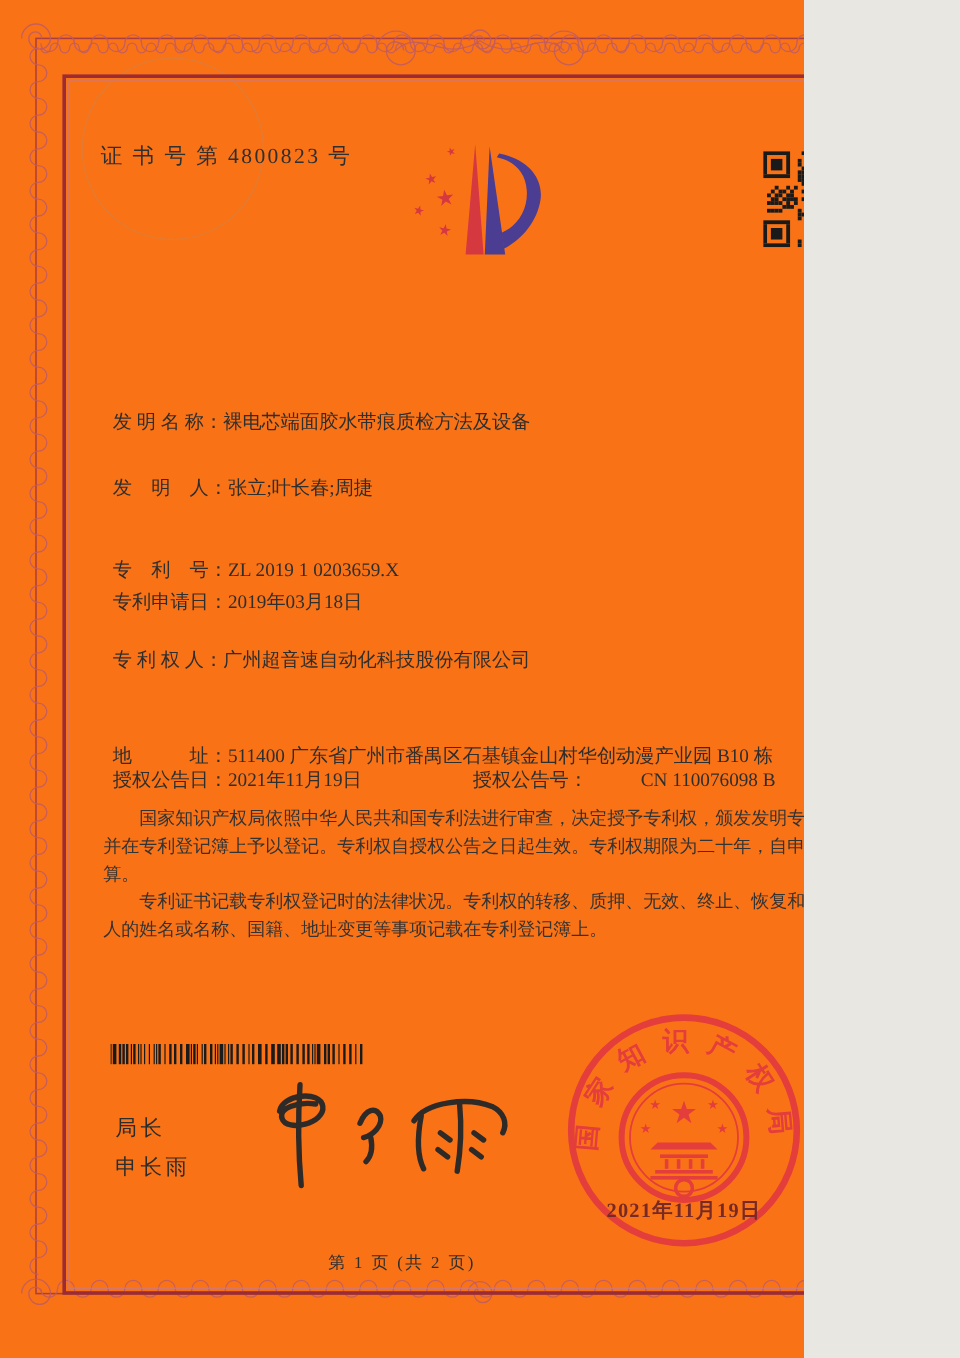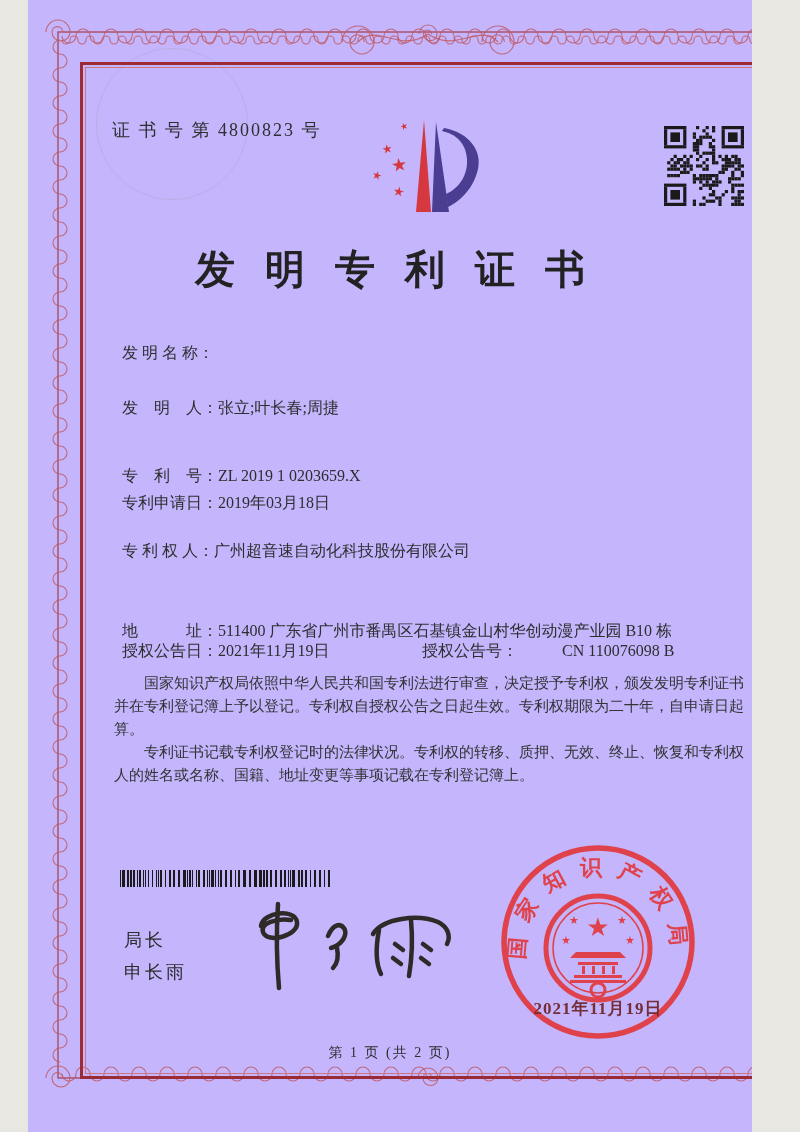--- a/index.html
+++ b/index.html
@@ -1,17 +1,17 @@
 <!DOCTYPE html>
 <html><head>
 <meta charset="utf-8">
 <style>
   html,body{margin:0;padding:0;background:#e9e7e2;}
-  #page{position:relative;width:724px;height:1132px;background:#c4b5fd;overflow:hidden;
-        font-family:"Liberation Serif","DejaVu Serif",serif;color:#333;margin-left:28px;}
+  #page{position:relative;width:670px;height:1132px;background:#f97316;overflow:hidden;
+        font-family:"Liberation Serif","DejaVu Serif",serif;color:#333;}
   
   #lace{position:absolute;left:0;top:0;width:800px;height:1132px;}
   #lace path, #lace rect{stroke:#bf5a64;fill:none;stroke-width:1.1;opacity:.85;}
   #lace .frameline{stroke:#a23a44;stroke-width:1.3;opacity:.9;}
   
   .inner-border{position:absolute;left:52px;top:62px;width:692px;height:1011px;
                 border:3px solid #9b2c35;}
   .inner-border::after{content:"";position:absolute;inset:2px;border:1px solid #cc7880;}
   .watermark{position:absolute;left:68px;top:48px;width:150px;height:150px;border-radius:50%;
              border:1px solid rgba(150,150,150,.25);}
@@ -268,24 +268,24 @@
       <rect x="28.8" y="76.80000000000001" width="3.2" height="3.2"></rect>
       <rect x="35.2" y="76.80000000000001" width="3.2" height="3.2"></rect>
       <rect x="38.400000000000006" y="76.80000000000001" width="3.2" height="3.2"></rect>
       <rect x="54.400000000000006" y="76.80000000000001" width="3.2" height="3.2"></rect>
       <rect x="67.2" y="76.80000000000001" width="3.2" height="3.2"></rect>
       <rect x="70.4" y="76.80000000000001" width="3.2" height="3.2"></rect>
       <rect x="73.60000000000001" y="76.80000000000001" width="3.2" height="3.2"></rect>
       <rect x="76.80000000000001" y="76.80000000000001" width="3.2" height="3.2"></rect>
     </svg>
 
-  <div class="title">发明专利证书</div>
 
   <div class="row" style="top:342px">
     <span class="lab">发 明 名 称：</span>
+    <span class="val">裸电芯端面胶水带痕质检方法及设备</span>
   </div>
   <div class="row" style="top:397px">
     <span class="lab">发　明　人：</span>
     <span class="val">张立;叶长春;周捷</span>
   </div>
   <div class="row" style="top:465px">
     <span class="lab">专　利　号：</span>
     <span class="val">ZL 2019 1 0203659.X</span>
   </div>
   <div class="row" style="top:492px">

